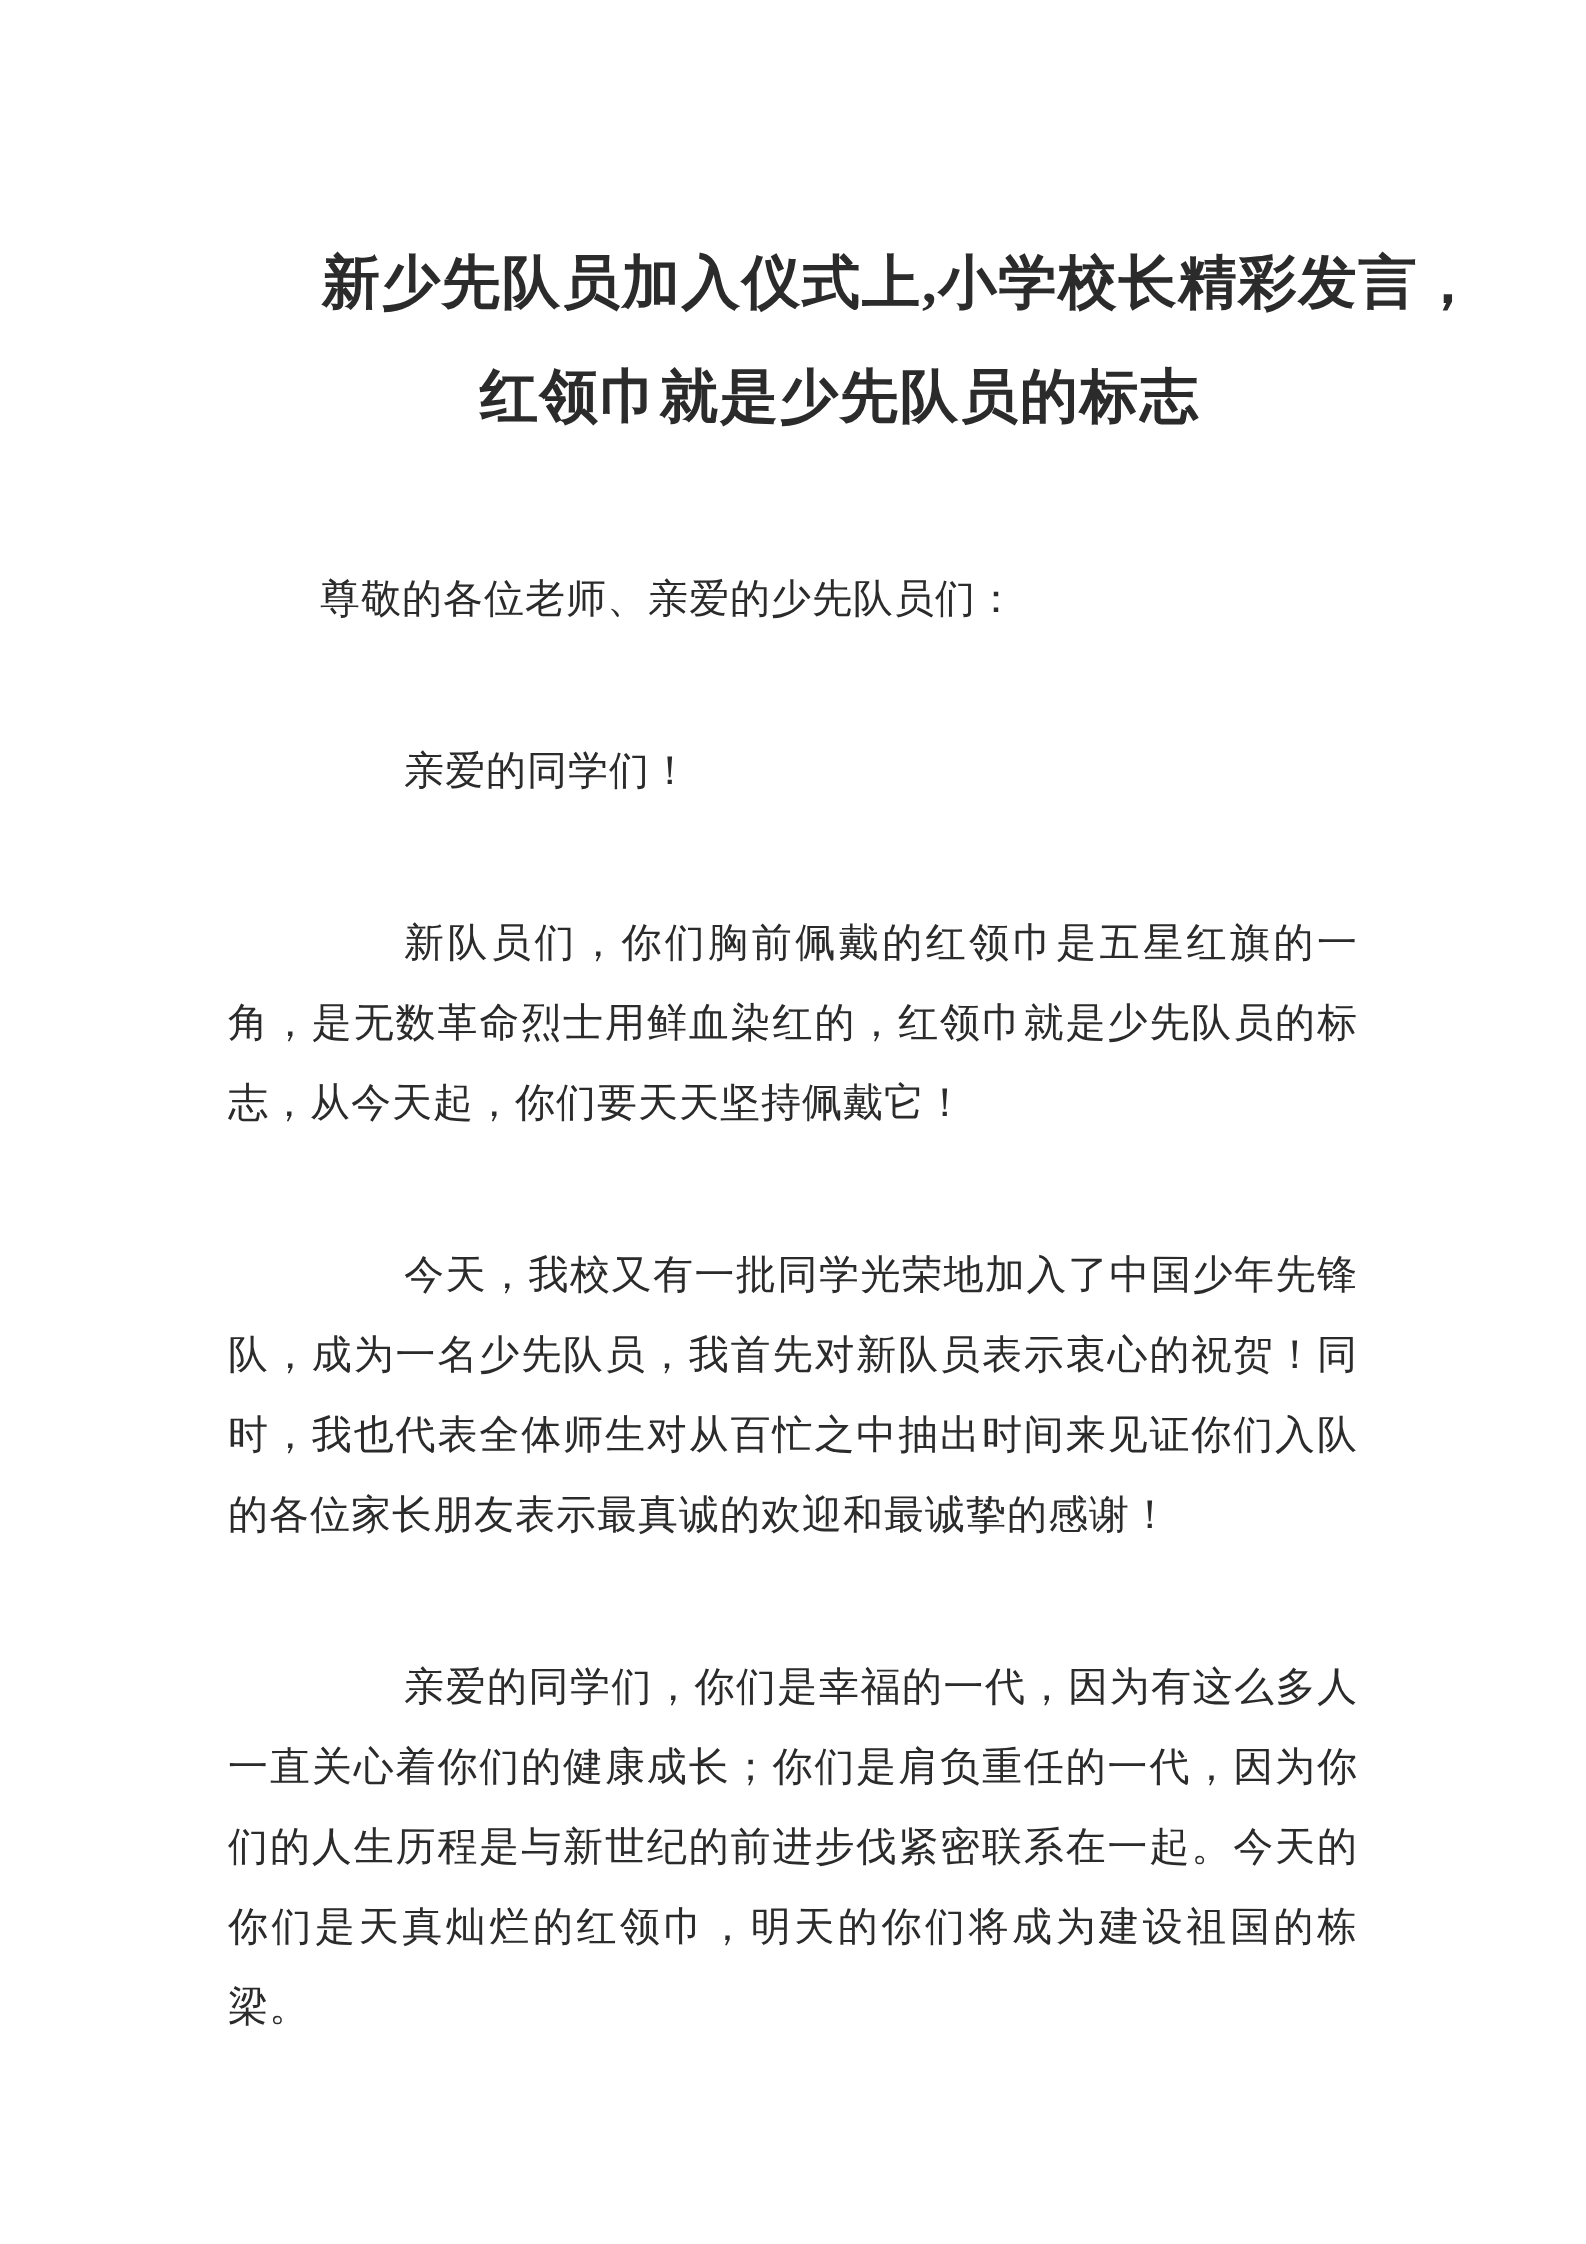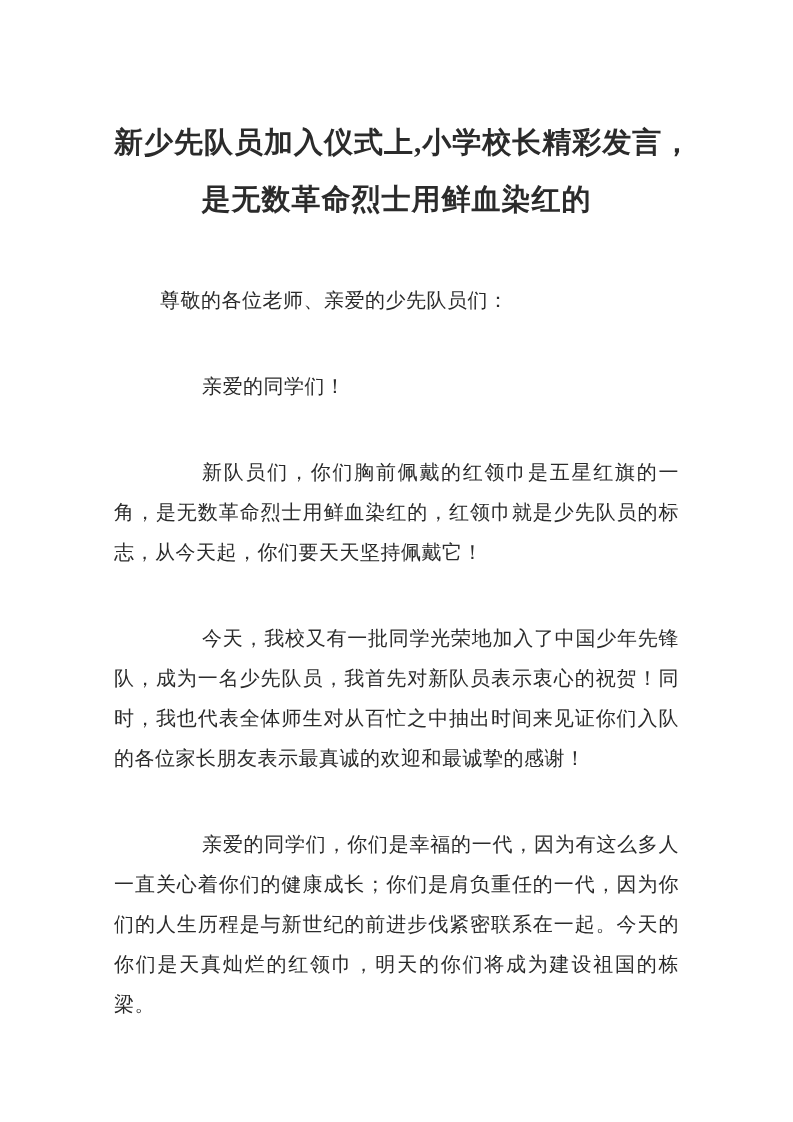--- a/index.html
+++ b/index.html
@@ -25,20 +25,21 @@
     margin: 0 0 52px 0;
     font-size: 29px;
     line-height: 57px;
     font-weight: bold;
     text-align: center;
     letter-spacing: 1px;
   }
   .title-line {
     display: block;
     white-space: nowrap;
+    margin-left: 47px;
   }
   .para {
     margin: 0 0 46px 0;
     font-size: 20px;
     line-height: 40px;
     text-align: justify;
     letter-spacing: 0.5px;
   }
   .para:last-child {
     margin-bottom: 0;
@@ -50,21 +51,21 @@
     text-indent: 88px;
   }
 </style>
 </head>
 <body>
 
 <div class="page">
 
   <h1 class="doc-title">
     <span class="title-line">新少先队员加入仪式上,小学校长精彩发言，</span>
-    <span class="title-line">是无数革命烈士用鲜血染红的</span>
+    <span class="title-line">红领巾就是少先队员的标志</span>
   </h1>
 
   <p class="para indent-small">尊敬的各位老师、亲爱的少先队员们：</p>
 
   <p class="para indent-large">亲爱的同学们！</p>
 
   <p class="para indent-large">新队员们，你们胸前佩戴的红领巾是五星红旗的一角，是无数革命烈士用鲜血染红的，红领巾就是少先队员的标志，从今天起，你们要天天坚持佩戴它！</p>
 
   <p class="para indent-large">今天，我校又有一批同学光荣地加入了中国少年先锋队，成为一名少先队员，我首先对新队员表示衷心的祝贺！同时，我也代表全体师生对从百忙之中抽出时间来见证你们入队的各位家长朋友表示最真诚的欢迎和最诚挚的感谢！</p>
 

